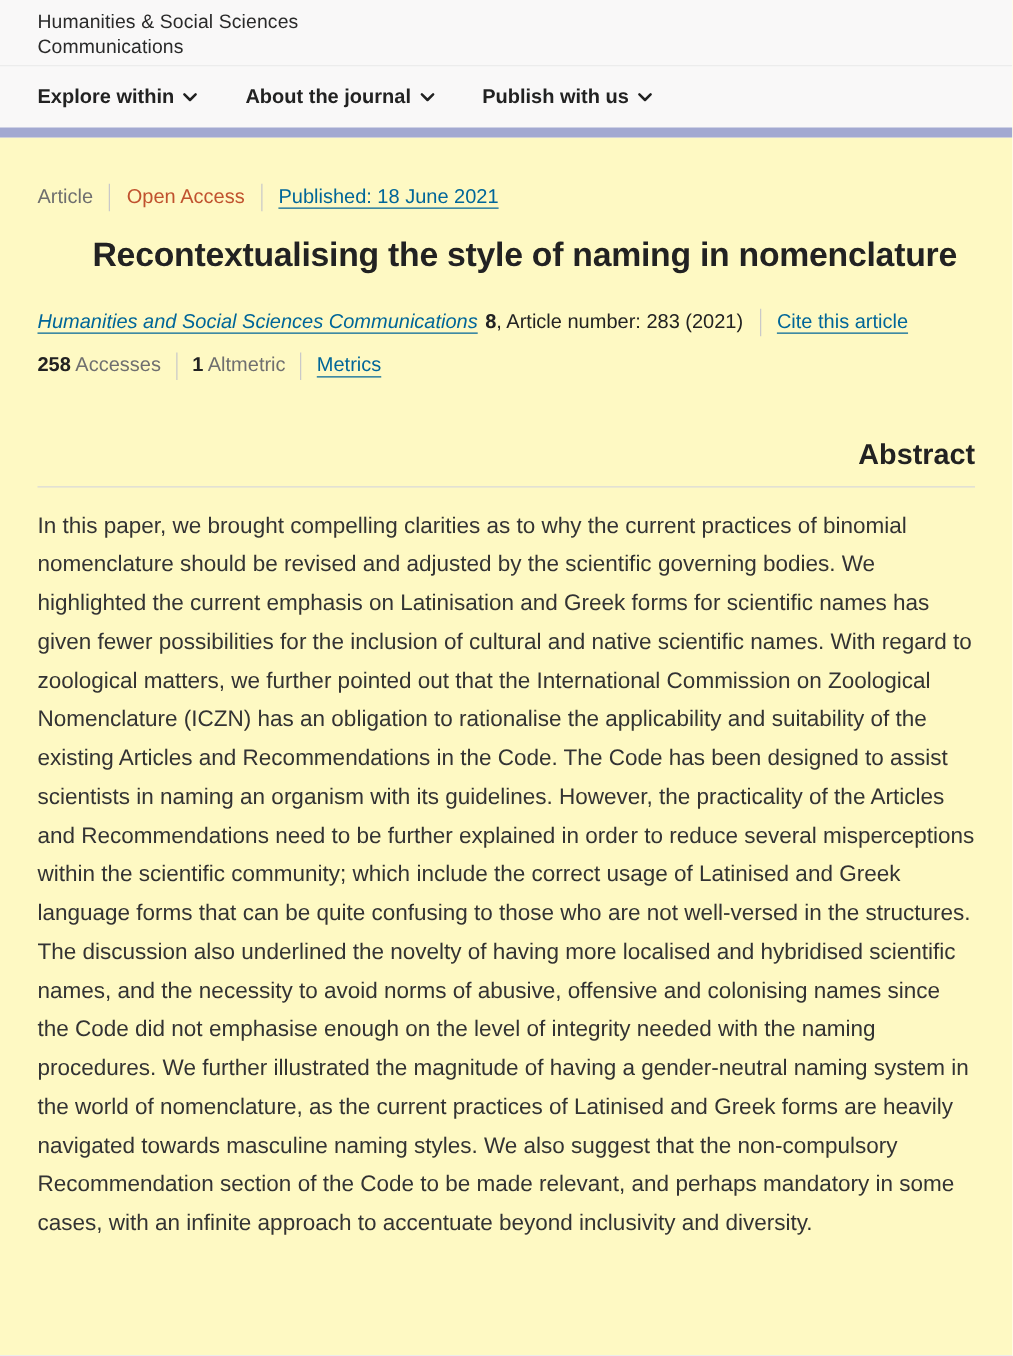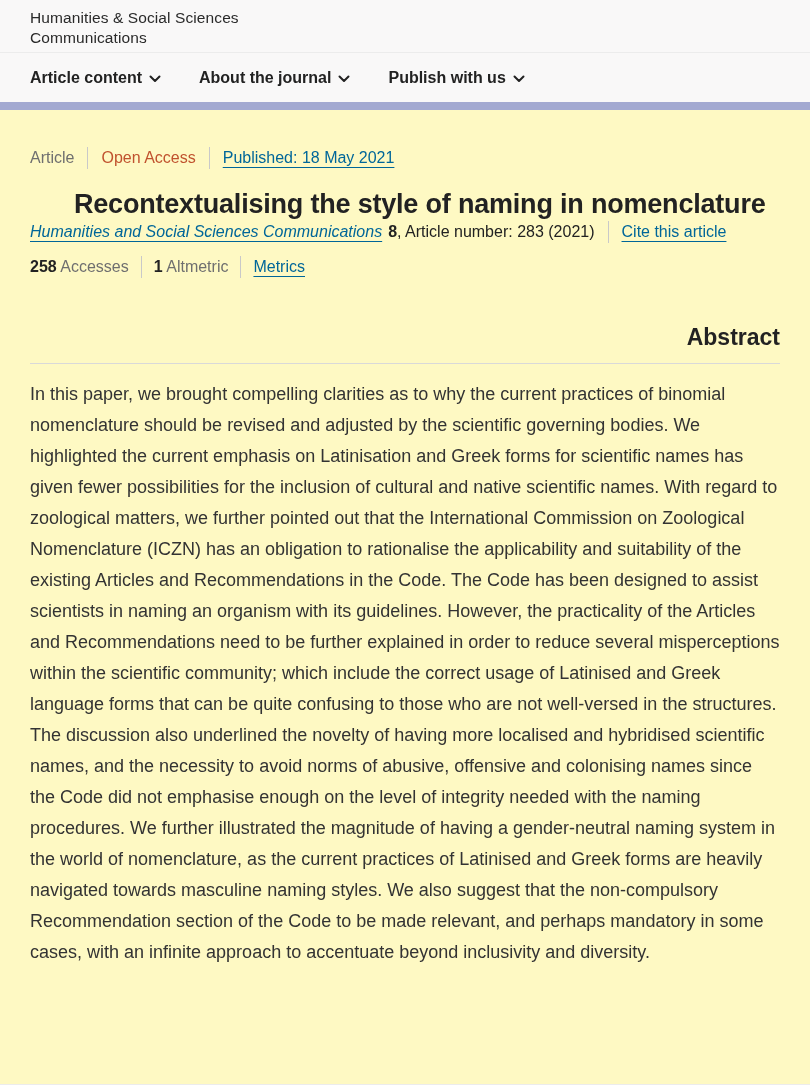--- a/index.html
+++ b/index.html
@@ -98,20 +98,21 @@
 
   .authors {
     margin-top: 24px;
     font-size: 16px;
     color: #222222;
   }
   .email-icon { vertical-align: 7px; margin-left: 3px; cursor: pointer; }
   .amp { margin: 0 4px; }
 
   .citation-row {
+    margin-top: 26px;
     display: flex;
     align-items: center;
     gap: 13px;
     font-size: 16px;
   }
   .journal-link { font-style: italic; }
   .vol { font-weight: 700; margin-left: 6px; }
 
   .metrics-row {
     margin-top: 13px;
@@ -143,21 +144,21 @@
 <body>
 
 <div class="page">
 
   <header class="site-header">
     <div class="logo-row">
       <div class="journal-title">Humanities &amp; Social Sciences Communications</div>
     </div>
     <nav class="nav-row">
       <div class="nav-item">
-        <span>Article content</span>
+        <span>Explore within</span>
         <span>
           <svg width="12" height="8" viewBox="0 0 12 8">
               <path d="M1.5 1.5 L6 6 L10.5 1.5" fill="none" stroke="#222222" stroke-width="2" stroke-linecap="round" stroke-linejoin="round"></path>
             </svg>
         </span>
       </div>
       <div class="nav-item">
         <span>About the journal</span>
         <span>
           <svg width="12" height="8" viewBox="0 0 12 8">
@@ -178,21 +179,21 @@
   </header>
 
   <main class="main">
 
 
     <div class="meta-row">
       <span class="meta-type">Article</span>
       <span class="v-sep"></span>
       <span class="meta-access">Open Access</span>
       <span class="v-sep"></span>
-      <a class="link-blue">Published: 18 May 2021</a>
+      <a class="link-blue">Published: 18 June 2021</a>
     </div>
 
     <h1 class="article-title">Recontextualising the style of naming in nomenclature</h1>
 
 
     <div class="citation-row">
       <span>
         <a class="link-blue journal-link">Humanities and Social Sciences Communications</a><span class="vol">8</span><span>, Article number: 283 (2021)</span>
       </span>
       <span class="v-sep"></span>

